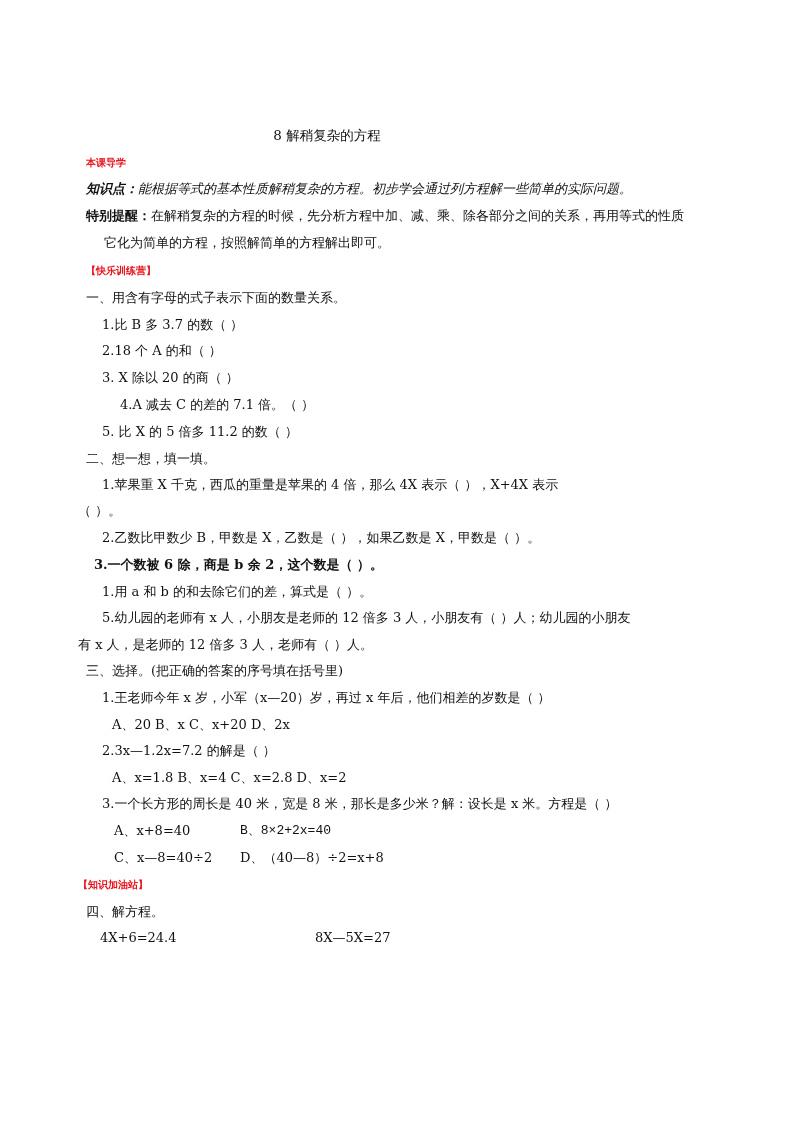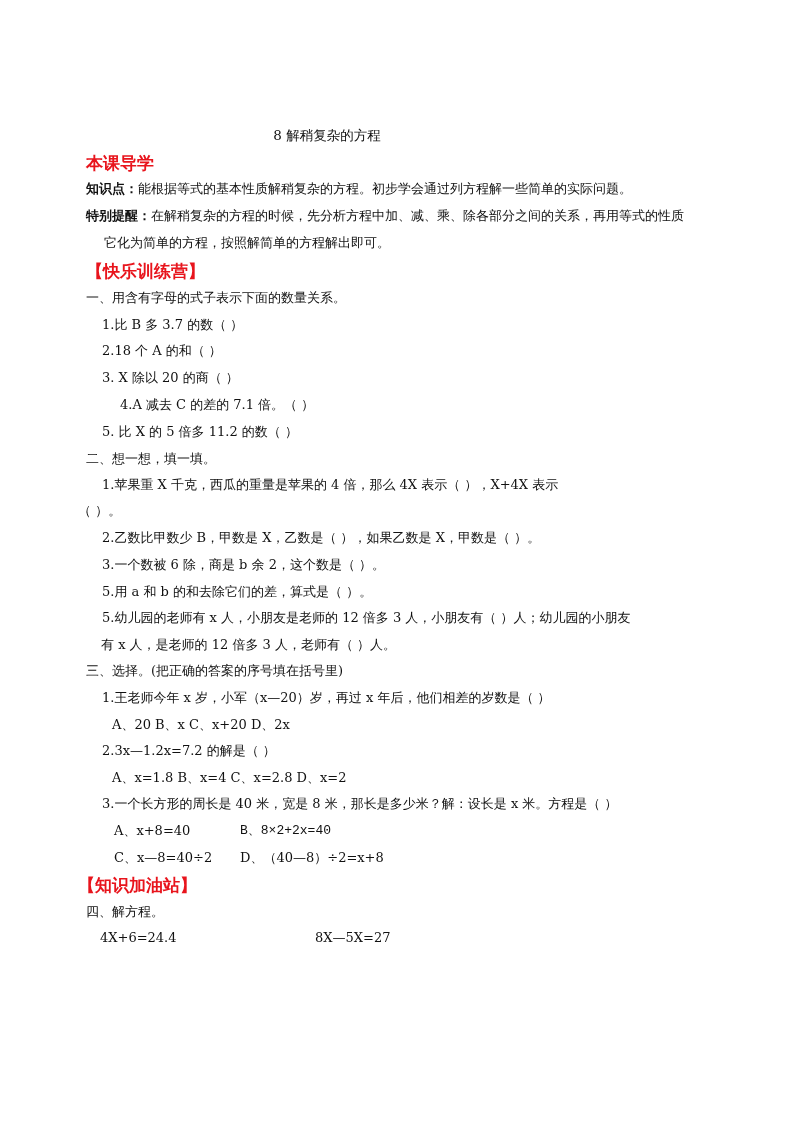--- a/index.html
+++ b/index.html
@@ -1,30 +1,30 @@
 <!DOCTYPE html>
 <html><head>
 <meta charset="utf-8">
 <style>
   html, body { margin:0; padding:0; background:#ffffff; }
   body { width:793px; height:1122px; position:relative; overflow:hidden;
          font-family: "DejaVu Serif", "Liberation Serif", serif; color:#111; }
   .line { position:absolute; left:0; white-space:nowrap; font-size:13px; line-height:18px; }
   .title { left:0; width:654px; text-align:center; font-size:13.5px; }
-  .red { color:#e8141c; font-weight:bold; font-family: "DejaVu Sans", "Liberation Sans", sans-serif; font-size:17px; }
+  .red { color:#e8141c; font-weight:bold; font-family: "DejaVu Sans", "Liberation Sans", sans-serif; font-size:10px; }
   .bold { font-weight:bold; font-family: "DejaVu Sans", "Liberation Sans", sans-serif; }
 </style>
 </head>
 <body>
 
 <div class="line title" style="top:126px;">8   解稍复杂的方程</div>
 
 <div class="line red" style="left:86px; top:154px;">本课导学</div>
 
-<div class="line" style="left:86px; top:180px;">
+<div class="line" style="left:86px; top:180px;font-style:italic;">
   <span class="bold">知识点：</span><span>能根据等式的基本性质解稍复杂的方程。初步学会通过列方程解一些简单的实际问题。</span>
 </div>
 
 <div class="line" style="left:86px; top:207px;">
   <span class="bold">特别提醒：</span><span>在解稍复杂的方程的时候，先分析方程中加、减、乘、除各部分之间的关系，再用等式的性质</span>
 </div>
 <div class="line" style="left:104px; top:234px;">它化为简单的方程，按照解简单的方程解出即可。</div>
 
 <div class="line red" style="left:86px; top:262px;">【快乐训练营】</div>
 
@@ -32,24 +32,24 @@
 <div class="line" style="left:102px; top:316px;">1.比 B 多 3.7 的数（          ）</div>
 <div class="line" style="left:102px; top:342px;">2.18 个 A 的和（          ）</div>
 <div class="line" style="left:102px; top:369px;">3.  X 除以 20 的商（           ）</div>
 <div class="line" style="left:102px; top:396px;margin-left:18px;">4.A 减去 C 的差的 7.1 倍。（           ）</div>
 <div class="line" style="left:102px; top:423px;">5.  比 X 的 5 倍多 11.2 的数（            ）</div>
 
 <div class="line" style="left:86px; top:450px;">二、想一想，填一填。</div>
 <div class="line" style="left:102px; top:476px;">1.苹果重 X 千克，西瓜的重量是苹果的 4 倍，那么 4X 表示（                                    ），X+4X 表示</div>
 <div class="line" style="left:78px; top:502px;">（                      ）。</div>
 <div class="line" style="left:102px; top:529px;">2.乙数比甲数少 B，甲数是 X，乙数是（              ），如果乙数是 X，甲数是（                  ）。</div>
-<div class="line" style="left:102px; top:556px;">3.一个数被 6 除，商是 b 余 2，这个数是（              ）。</div>
-<div class="line" style="left:102px; top:583px;">5.用 a 和 b 的和去除它们的差，算式是（              ）。</div>
+<div class="line" style="left:94px; top:556px;font-weight:bold;">3.一个数被 6 除，商是 b 余 2，这个数是（              ）。</div>
+<div class="line" style="left:102px; top:583px;">1.用 a 和 b 的和去除它们的差，算式是（              ）。</div>
 <div class="line" style="left:102px; top:609px;">5.幼儿园的老师有 x 人，小朋友是老师的 12 倍多 3 人，小朋友有（              ）人；幼儿园的小朋友</div>
-<div class="line" style="left:78px; top:636px;margin-left:23px;">有 x 人，是老师的 12 倍多 3 人，老师有（              ）人。</div>
+<div class="line" style="left:78px; top:636px;">有 x 人，是老师的 12 倍多 3 人，老师有（              ）人。</div>
 
 <div class="line" style="left:86px; top:662px;">三、选择。(把正确的答案的序号填在括号里)</div>
 <div class="line" style="left:102px; top:689px;">1.王老师今年 x 岁，小军（x—20）岁，再过 x 年后，他们相差的岁数是（              ）</div>
 <div class="line" style="left:112px; top:716px;">A、20      B、x      C、x+20       D、2x</div>
 <div class="line" style="left:102px; top:742px;">2.3x—1.2x=7.2 的解是（              ）</div>
 <div class="line" style="left:112px; top:769px;">A、x=1.8      B、x=4   C、x=2.8    D、x=2</div>
 <div class="line" style="left:102px; top:795px;">3.一个长方形的周长是 40 米，宽是 8 米，那长是多少米？解：设长是 x 米。方程是（       ）</div>
 <div class="line" style="left:114px; top:822px;">A、x+8=40</div>
 <div class="line" style="left:240px; top:822px;font-family:Liberation Mono, monospace;">B、8×2+2x=40</div>
 <div class="line" style="left:114px; top:849px;">C、x—8=40÷2</div>

